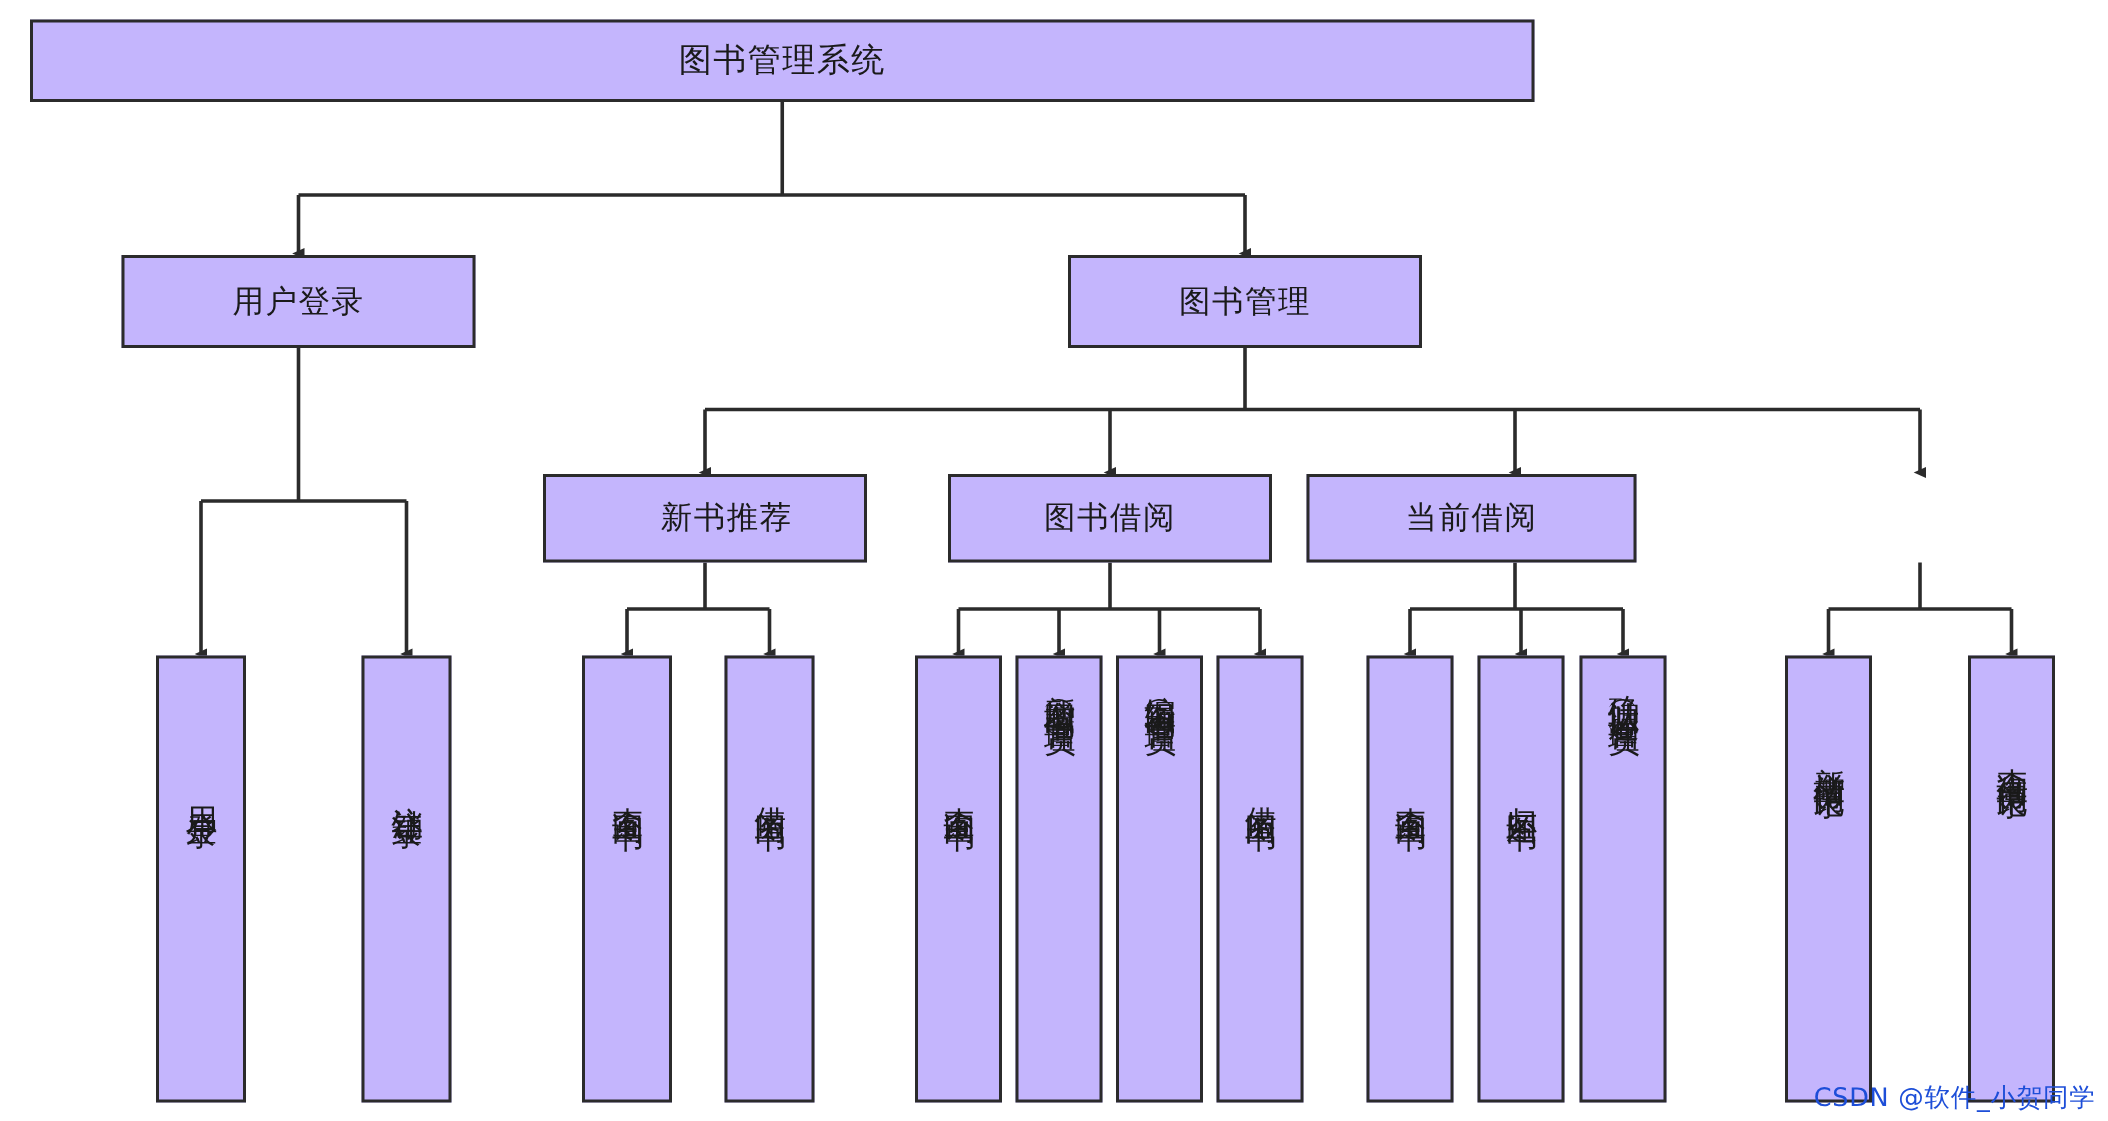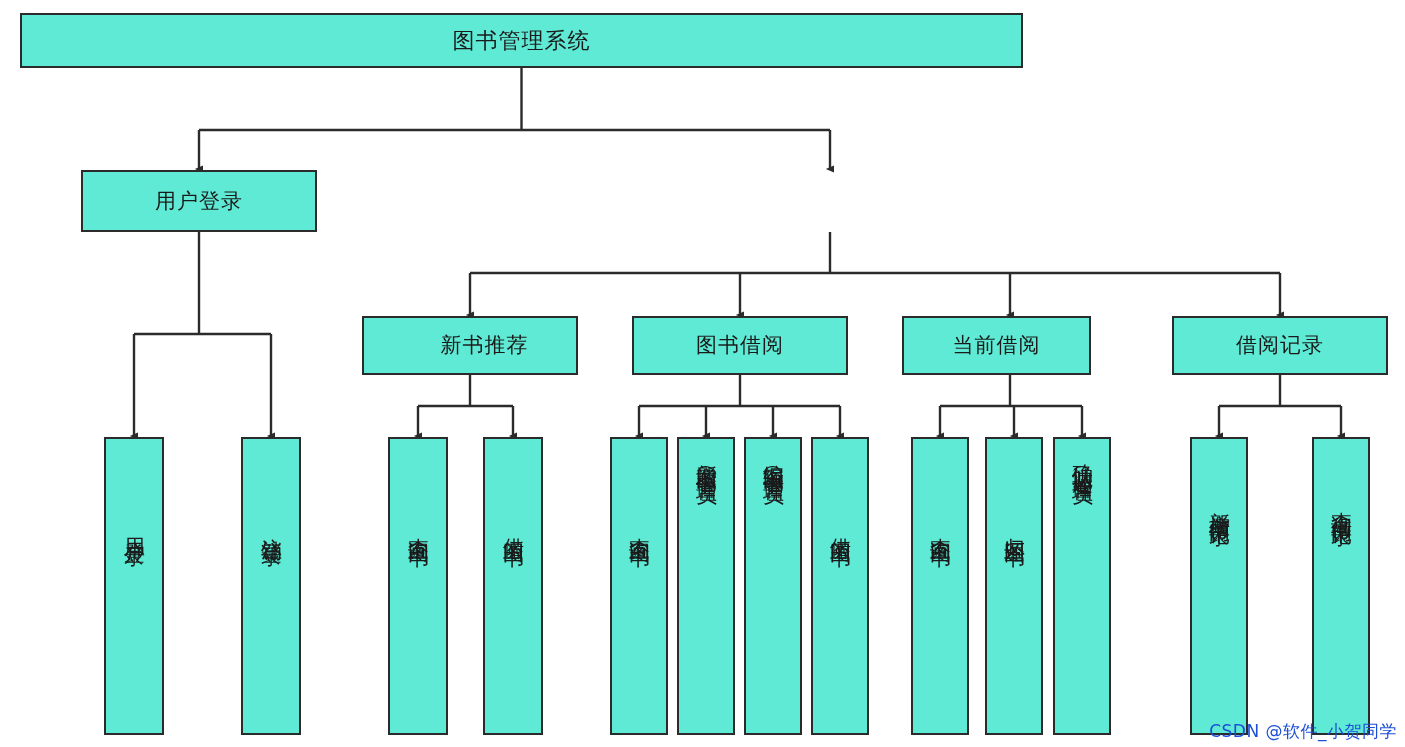--- a/index.html
+++ b/index.html
@@ -22,21 +22,21 @@
     position: absolute;
     left: 0;
     top: 0;
     width: 1405px;
     height: 747px;
     pointer-events: none;
   }
   .node {
     position: absolute;
     box-sizing: border-box;
-    background: #5eead4;
+    background: #c4b5fd;
     border: 2px solid #2b2b2b;
     display: flex;
     align-items: center;
     justify-content: center;
     color: #1a1a1a;
   }
   .node-label {
     display: block;
     text-align: center;
     letter-spacing: 1px;
@@ -133,32 +133,32 @@
       </g>
   </svg>
 
   <div class="node root horiz" style="left: 20px; top: 13px; width: 1003px; height: 55px;">
     <span class="node-label">图书管理系统</span>
   </div>
 
   <div class="node horiz" style="left: 81px; top: 170px; width: 236px; height: 62px;">
     <span class="node-label">用户登录</span>
   </div>
+  <div class="node horiz" style="left: 712px; top: 170px; width: 236px; height: 62px;">
+    <span class="node-label">图书管理</span>
+  </div>
 
   <div class="node horiz" style="left: 362px; top: 316px; width: 216px; height: 59px; padding-left: 29px;">
     <span class="node-label">新书推荐</span>
   </div>
   <div class="node horiz" style="left: 632px; top: 316px; width: 216px; height: 59px;">
     <span class="node-label">图书借阅</span>
   </div>
-  <div class="node horiz" style="left: 902px; top: 316px; width: 189px; height: 59px;">
+  <div class="node horiz" style="left: 871px; top: 316px; width: 220px; height: 59px;">
     <span class="node-label">当前借阅</span>
-  </div>
-  <div class="node horiz" style="left: 1172px; top: 316px; width: 216px; height: 59px;">
-    <span class="node-label">借阅记录</span>
   </div>
 
   <div class="node vert mid" style="left: 104px; top: 437px; width: 60px; height: 298px;">
     <span class="node-label">用户登录</span>
   </div>
   <div class="node vert mid" style="left: 241px; top: 437px; width: 60px; height: 298px;">
     <span class="node-label">注销登录</span>
   </div>
 
   <div class="node vert mid" style="left: 388px; top: 437px; width: 60px; height: 298px;">

